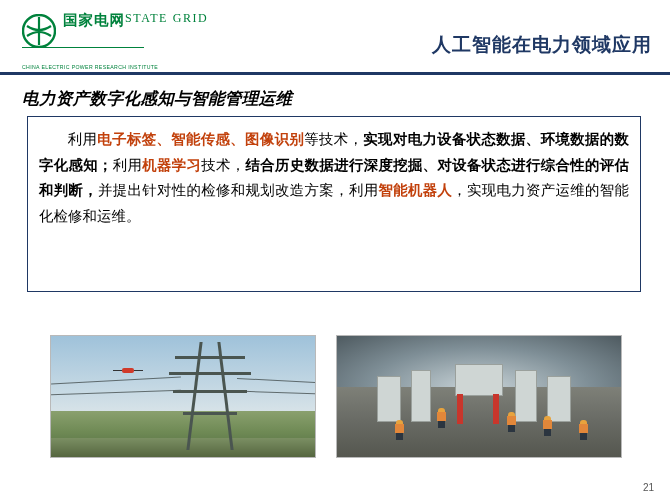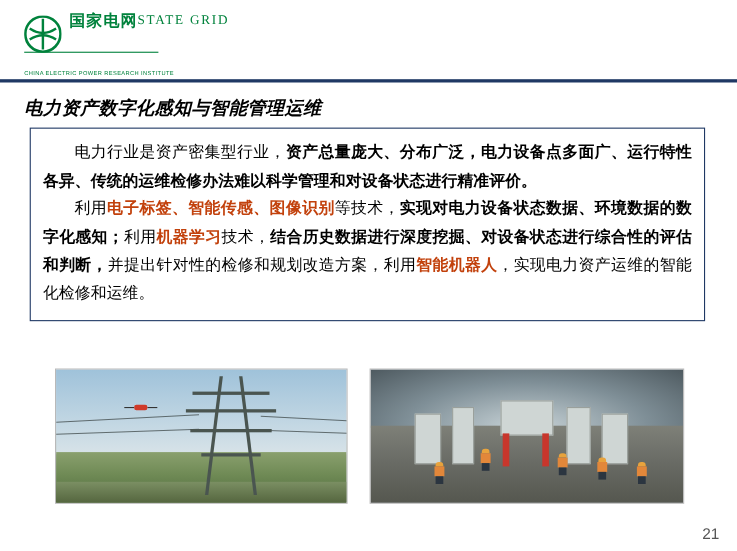--- a/index.html
+++ b/index.html
@@ -225,21 +225,21 @@
   }
   .pr-worker .hat { position: absolute; left: 1px; top: 0; width: 7px; height: 4px; background: #e8a33d; border-radius: 3px 3px 0 0;}
   .pr-worker .vest { position: absolute; left: 0; top: 4px; width: 9px; height: 9px; background: #e2873a;}
   .pr-worker .leg { position: absolute; left: 1px; top: 13px; width: 7px; height: 7px; background: #2b3540;}
 
   
   .page-number {
     position: absolute;
     right: 16px;
     bottom: 8px;
-    font-size: 14px;
+    font-size: 10px;
     color: #555555;
     font-family: "Liberation Sans", sans-serif;
     margin-top: 12px;
   }
 </style>
 </head>
 <body>
 
 <div class="header">
 
@@ -254,28 +254,28 @@
     </div>
     <div class="logo-text">
       <div class="logo-cn">国家电网</div>
       <div class="logo-en">STATE GRID</div>
     </div>
   </div>
 
   <div class="logo-divider"></div>
   <div class="org-en">CHINA ELECTRIC POWER RESEARCH INSTITUTE</div>
 
+  <div class="header-title">人工智能在电力领域应用</div>
 </div>
 <div class="header-rule"></div>
 
 <div class="section-title">电力资产数字化感知与智能管理运维</div>
 
 <div class="body-box">
   <div class="body-text">
-    <p class="para"><span>电力行业是资产密集型行业，</span><span class="b">资产总量庞大、分布广泛，电力设备点多面广、运行特性各异、传统的运维检修办法难以科学管理和对设备状态进行精准评价。</span></p>
     <p class="para"><span>利用</span><span class="red">电子标签、智能传感、图像识别</span><span>等技术，</span><span class="b">实现对电力设备状态数据、环境数据的数字化感知；</span><span>利用</span><span class="red">机器学习</span><span>技术，</span><span class="b">结合历史数据进行深度挖掘、对设备状态进行综合性的评估和判断，</span><span>并提出针对性的检修和规划改造方案，利用</span><span class="red">智能机器人</span><span>，实现电力资产运维的智能化检修和运维。</span></p>
   </div>
 </div>
 
 <div class="photo photo-left">
   <div class="pl-sky"></div>
   <div class="pl-ground"></div>
   <div class="pl-ground2"></div>
 
   <div class="pl-wire" style="left:0; top:44px; width:130px; transform:rotate(-3deg);"></div>

